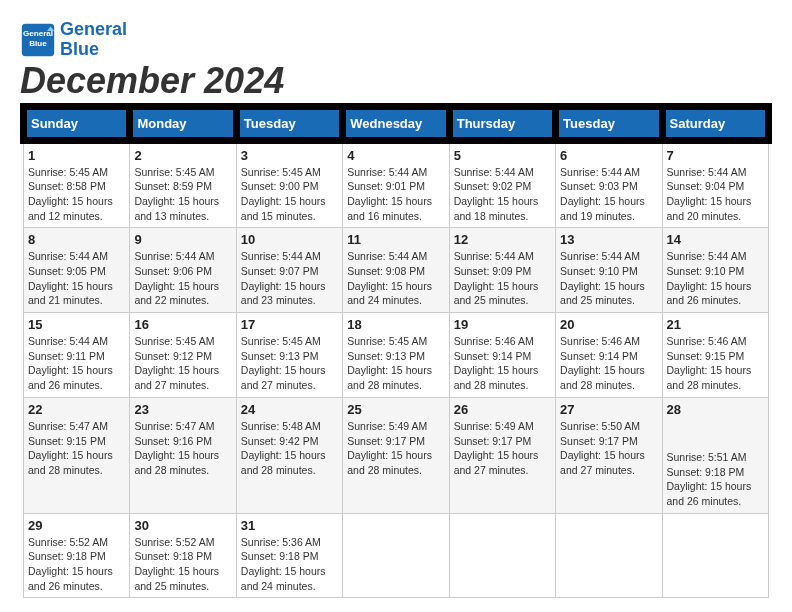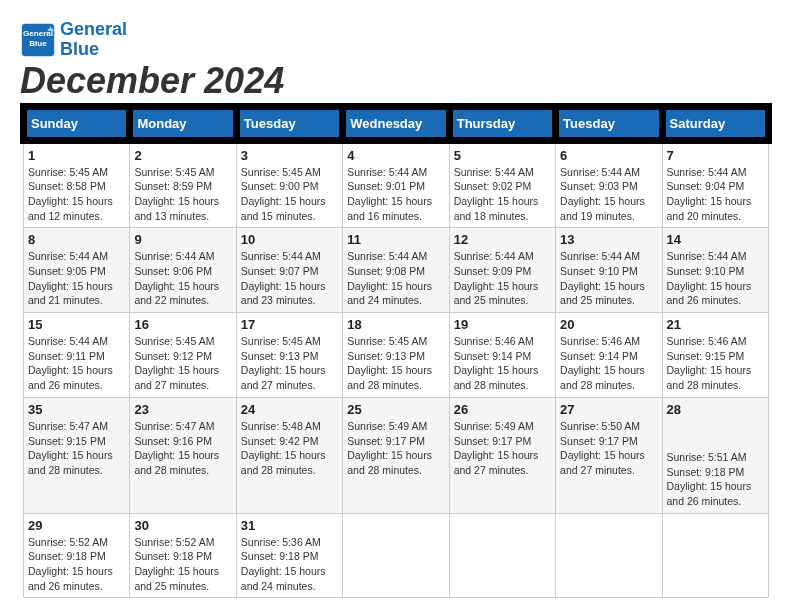--- a/index.html
+++ b/index.html
@@ -262,21 +262,21 @@
         <td>
           <span class="day-number">21</span>
           <div class="day-info" style="white-space: pre-line;">Sunrise: 5:46 AM
 Sunset: 9:15 PM
 Daylight: 15 hours
 and 28 minutes.</div>
         </td>
       </tr>
       <tr>
         <td>
-          <span class="day-number">35</span>
+          <span class="day-number">22</span>
           <div class="day-info" style="white-space: pre-line;">Sunrise: 5:47 AM
 Sunset: 9:15 PM
 Daylight: 15 hours
 and 28 minutes.</div>
         </td>
         <td>
           <span class="day-number">23</span>
           <div class="day-info" style="white-space: pre-line;">Sunrise: 5:47 AM
 Sunset: 9:16 PM
 Daylight: 15 hours

